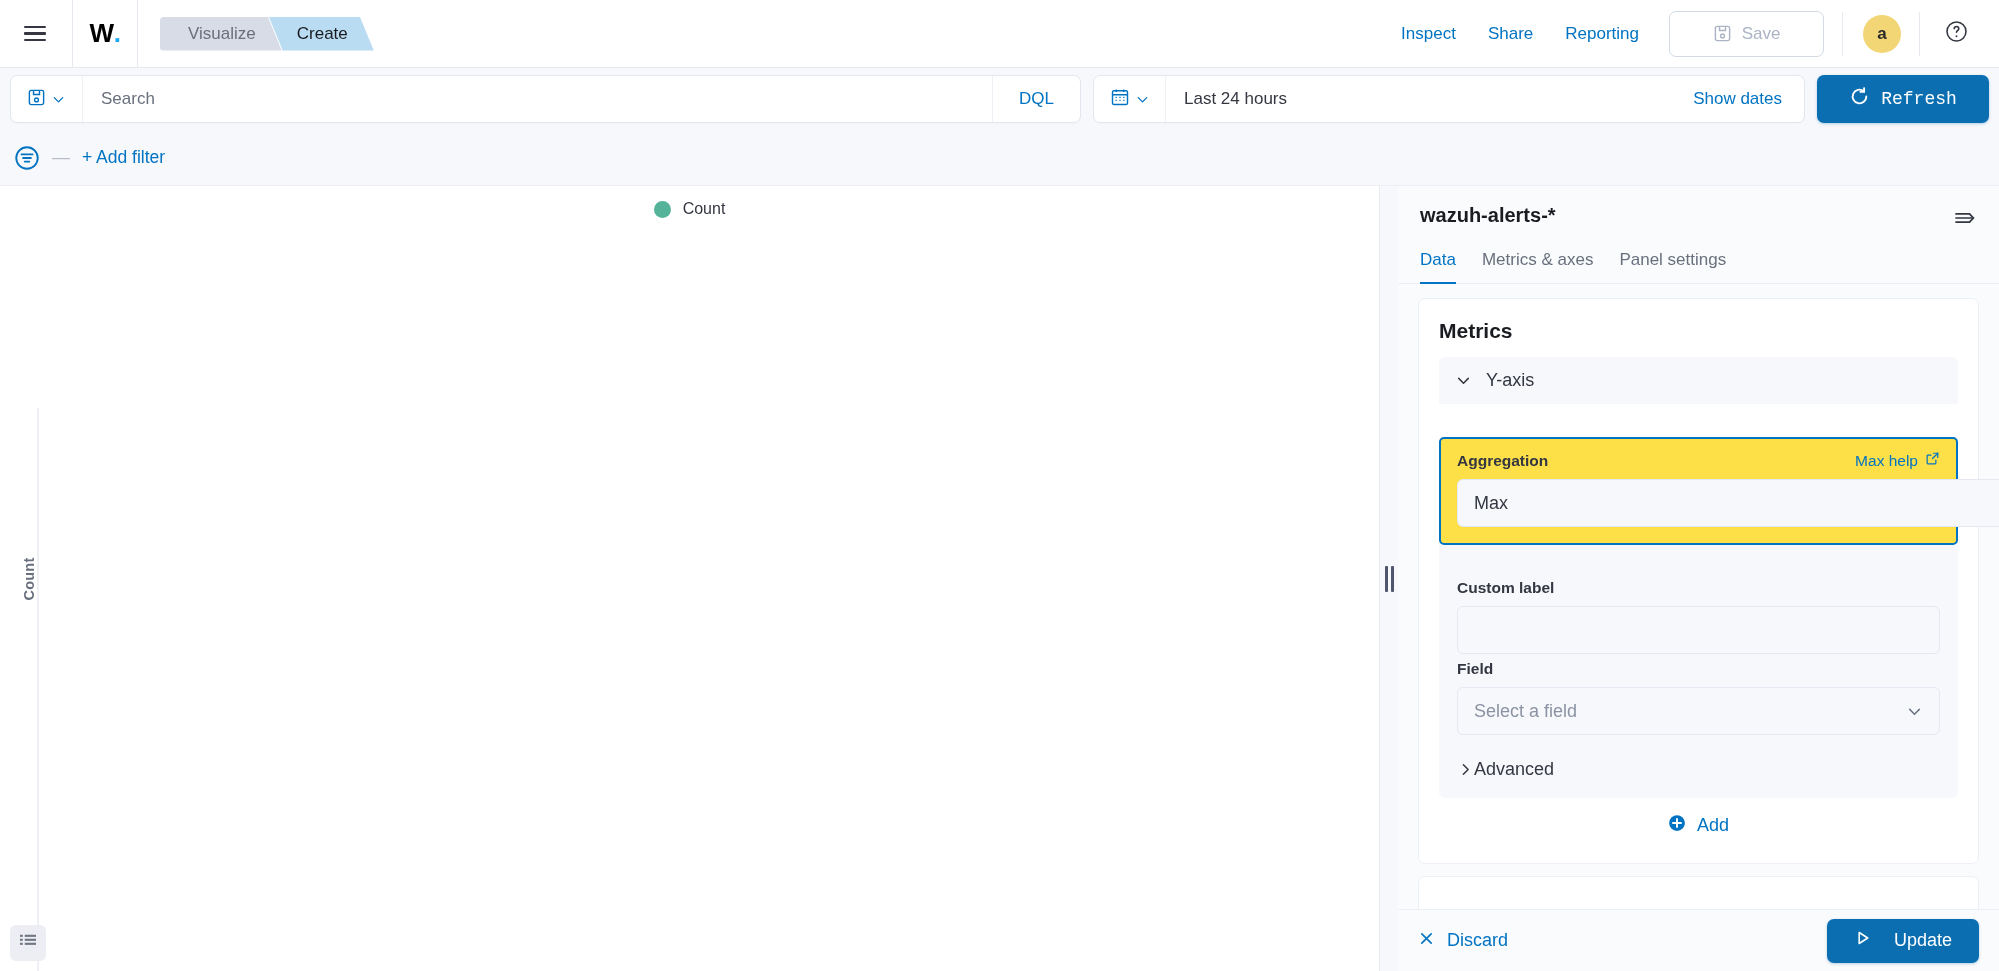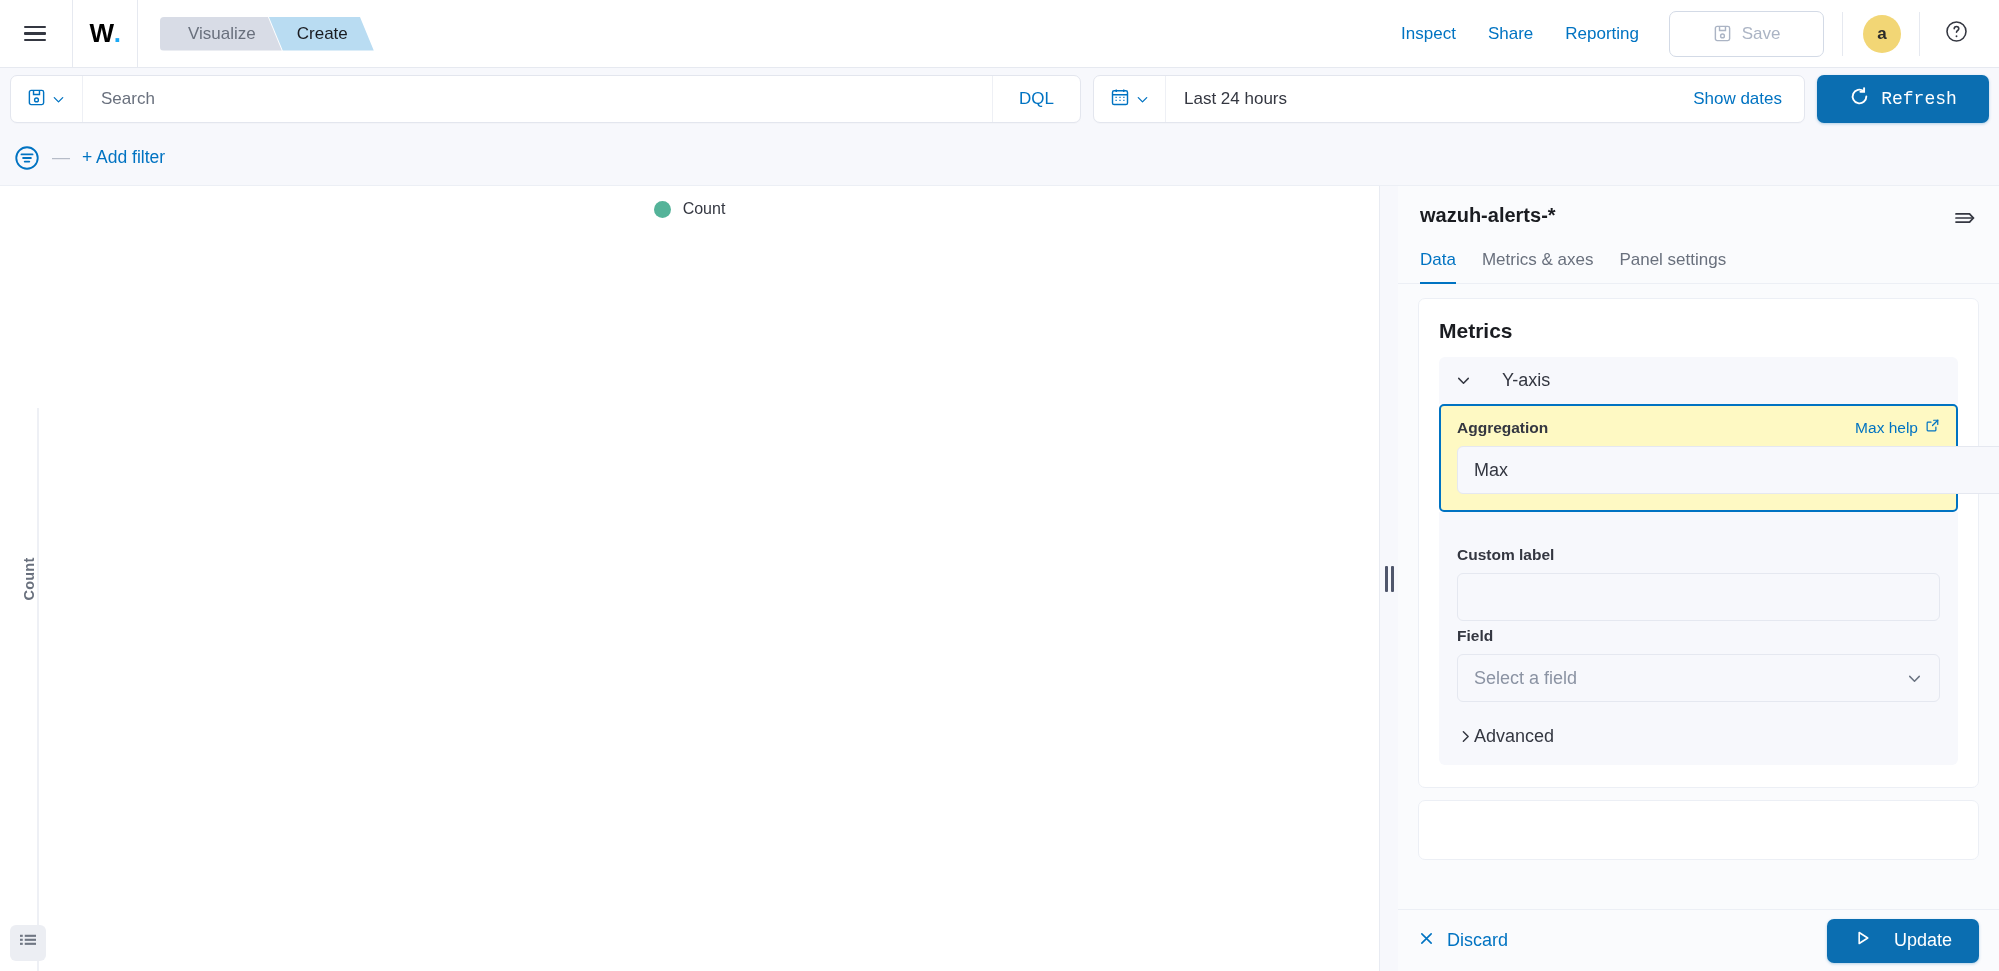--- a/index.html
+++ b/index.html
@@ -342,32 +342,33 @@
     border-radius: 7px;
     padding: 18px 20px 22px 20px;
     margin-bottom: 12px;
   }
   .card-title { font-size: 21px; font-weight: 700; color: #1a1c21; margin: 2px 0 14px 0; }
 
   .accordion-head {
     background: #f7f8fc;
     border-radius: 6px 6px 0 0;
     display: flex; align-items: center;
-    gap: 30px;
+    gap: 14px;
     padding: 13px 16px;
     cursor: pointer;
     font-size: 18px;
     color: #343741;
   }
   .agg-block {
-    background: #fef9c3;
+    background: #fde047;
     border: 2px solid #0073c2;
     border-radius: 5px;
     padding: 12px 16px 16px 16px;
     position: relative;
+    margin-top: 33px;
   }
   .row-between { display: flex; align-items: center; justify-content: space-between; }
   .form-label { font-size: 15.5px; font-weight: 700; color: #343741; }
   .help-link {
     font-size: 15.5px; color: #0073c2; cursor: pointer;
     display: inline-flex; align-items: center; gap: 7px;
   }
   .select-ctl {
     margin-top: 9px;
     height: 48px;
@@ -666,20 +667,29 @@
           <div class="adv-head">
             <span>
               <svg class="chev-svg" width="17" height="17" viewBox="0 0 16 16" fill="none" stroke="#343741" stroke-width="1.4" stroke-linecap="round" stroke-linejoin="round">
                 <path d="M6 3.5L10.5 8 6 12.5"></path>
               </svg>
             </span>
             <span>Advanced</span>
           </div>
         </div>
 
+        <div class="add-row">
+          <span>
+            <svg width="18" height="18" viewBox="0 0 16 16">
+              <circle cx="8" cy="8" r="7" fill="#0073c2"></circle>
+              <path d="M8 4.4v7.2M4.4 8h7.2" stroke="#fff" stroke-width="1.7" stroke-linecap="round"></path>
+            </svg>
+          </span>
+          <span>Add</span>
+        </div>
       </div>
 
       <div class="card card-stub"></div>
     </div>
 
     <div class="panel-footer">
       <div class="discard">
         <span>
           <svg width="17" height="17" viewBox="0 0 16 16" fill="none" stroke="#0073c2" stroke-width="1.5" stroke-linecap="round">
             <path d="M3.6 3.6l8.8 8.8M12.4 3.6l-8.8 8.8"></path>

